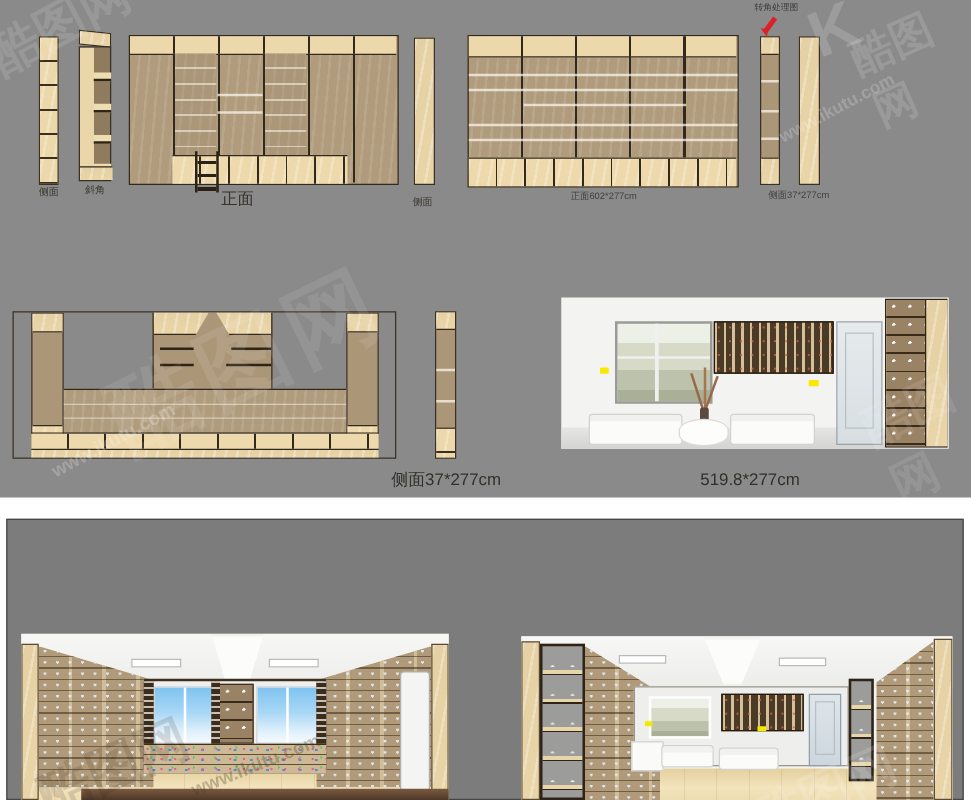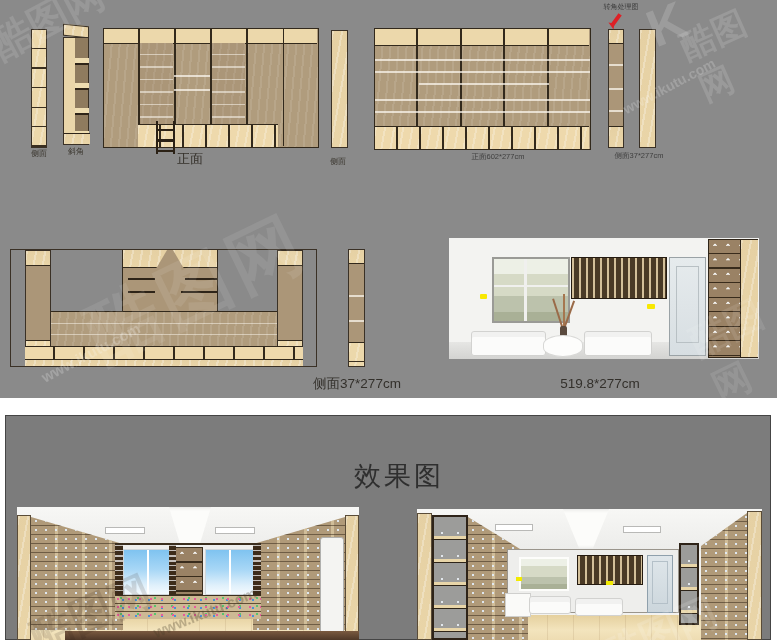--- a/index.html
+++ b/index.html
@@ -107,21 +107,21 @@
   <div class="abs frame wood-tan" style="left:374px;top:28px;width:217px;height:122px;">
     <div class="abs wood-light sepv43" style="left:0;top:0;width:214px;height:16px;border-bottom:1.5px solid #32291c;"></div>
     <div class="abs sepv43" style="left:0;top:16px;width:214px;height:103px;"></div>
     <div class="wline" style="top:30px;"></div>
     <div class="wline" style="top:42px;"></div>
     <div class="wline" style="top:54px;left:44px;width:130px;"></div>
     <div class="wline" style="top:70px;"></div>
     <div class="wline" style="top:82px;"></div>
     <div class="abs cells-h" style="left:0;top:97px;width:214px;height:22px;border-top:1.5px solid #32291c;"></div>
   </div>
-  <div class="lbl" style="left:438px;top:153px;width:120px;font-size:7.5px;color:#3f3f3f;text-align:center;">正面602*277cm</div>
+  <div class="lbl" style="left:423px;top:153px;width:120px;font-size:7.5px;color:#3f3f3f;text-align:center;">正面602*277cm</div>
 
   <div class="abs frame-thin" style="left:608px;top:29px;width:16px;height:119px;background:#ab9678;">
     <div class="abs wood-light" style="left:0;top:0;width:100%;height:13px;border-bottom:1px solid #32291c;"></div>
     <div class="wline" style="top:34px;"></div>
     <div class="wline" style="top:58px;"></div>
     <div class="wline" style="top:80px;"></div>
     <div class="abs wood-light" style="left:0;bottom:0;width:100%;height:20px;border-top:1px solid #32291c;"></div>
   </div>
   <div class="lbl" style="left:592px;top:3px;width:58px;font-size:7px;color:#3c3c3c;">转角处理图</div>
   <div class="abs" style="left:614px;top:13px;width:4px;height:14px;background:#dd2026;transform:rotate(36deg);"></div>
@@ -190,21 +190,20 @@
     <div class="abs sofa" style="left:135px;top:93px;width:68px;height:25px;"></div>
     <div class="abs" style="left:108px;top:60px;width:2px;height:32px;background:#9a6a48;transform:rotate(-18deg);"></div>
     <div class="abs" style="left:114px;top:56px;width:2px;height:36px;background:#a5764f;"></div>
     <div class="abs" style="left:119px;top:62px;width:2px;height:30px;background:#9a6a48;transform:rotate(20deg);"></div>
     <div class="abs" style="left:111px;top:88px;width:7px;height:11px;background:#5a4a3e;border-radius:2px;"></div>
     <div class="abs" style="left:94px;top:97px;width:38px;height:20px;background:#fdfdfc;border:1px solid #d8d8d6;border-radius:50% / 42%;"></div>
   </div>
   <div class="lbl" style="left:540px;top:377px;width:120px;font-size:13.5px;color:#33302b;">519.8*277cm</div>
 
   <div class="abs" style="left:5px;top:415px;width:766px;height:225px;background:#7c7c7c;border:1px solid #454545;box-sizing:border-box;"></div>
-  <div class="lbl" style="left:21px;top:462px;width:756px;font-size:27px;color:#2f2f2f;letter-spacing:3px;">效果图</div>
 
   <div class="abs" style="left:17px;top:507px;width:342px;height:133px;background:#f2f2f0;overflow:hidden;">
     <div class="abs" style="left:0;top:0;width:342px;height:45px;background:linear-gradient(180deg,#f7f7f5,#ececea);"></div>
     <div class="abs" style="left:138px;top:0;width:70px;height:42px;background:#fcfcfa;clip-path:polygon(20% 0,80% 0,62% 100%,38% 100%);box-shadow:inset 0 0 4px #d8d8d6;"></div>
     <div class="abs" style="left:88px;top:20px;width:38px;height:5px;background:#ffffff;border:1px solid #b9b9b7;"></div>
     <div class="abs" style="left:198px;top:20px;width:38px;height:5px;background:#ffffff;border:1px solid #b9b9b7;"></div>
     <div class="abs floor-wood" style="left:0;top:108px;width:342px;height:25px;"></div>
     <div class="abs wood-light" style="left:0;top:8px;width:14px;height:125px;border:1px solid #5a4c38;box-sizing:border-box;"></div>
     <div class="abs wall-shelves" style="left:14px;top:10px;width:92px;height:113px;clip-path:polygon(0 0,100% 24%,100% 100%,0 100%);"></div>
     <div class="abs wall-shelves" style="left:236px;top:10px;width:92px;height:113px;clip-path:polygon(0 24%,100% 0,100% 100%,0 100%);"></div>

